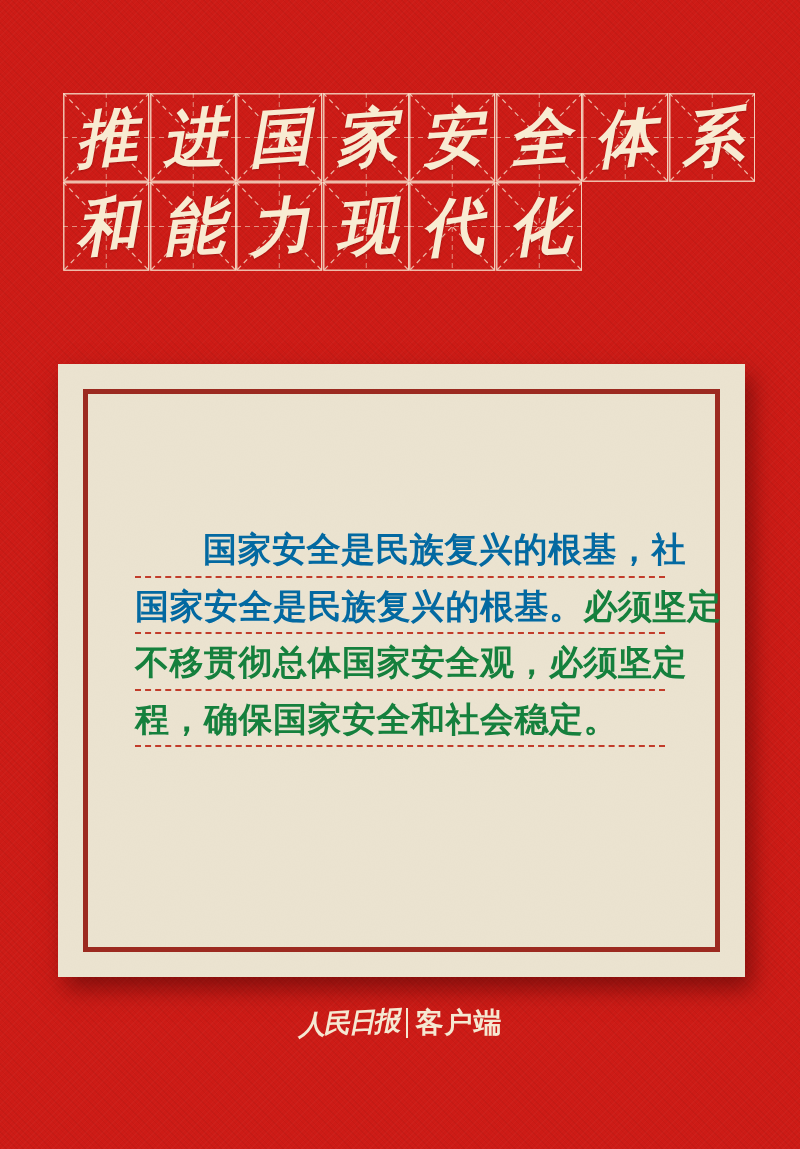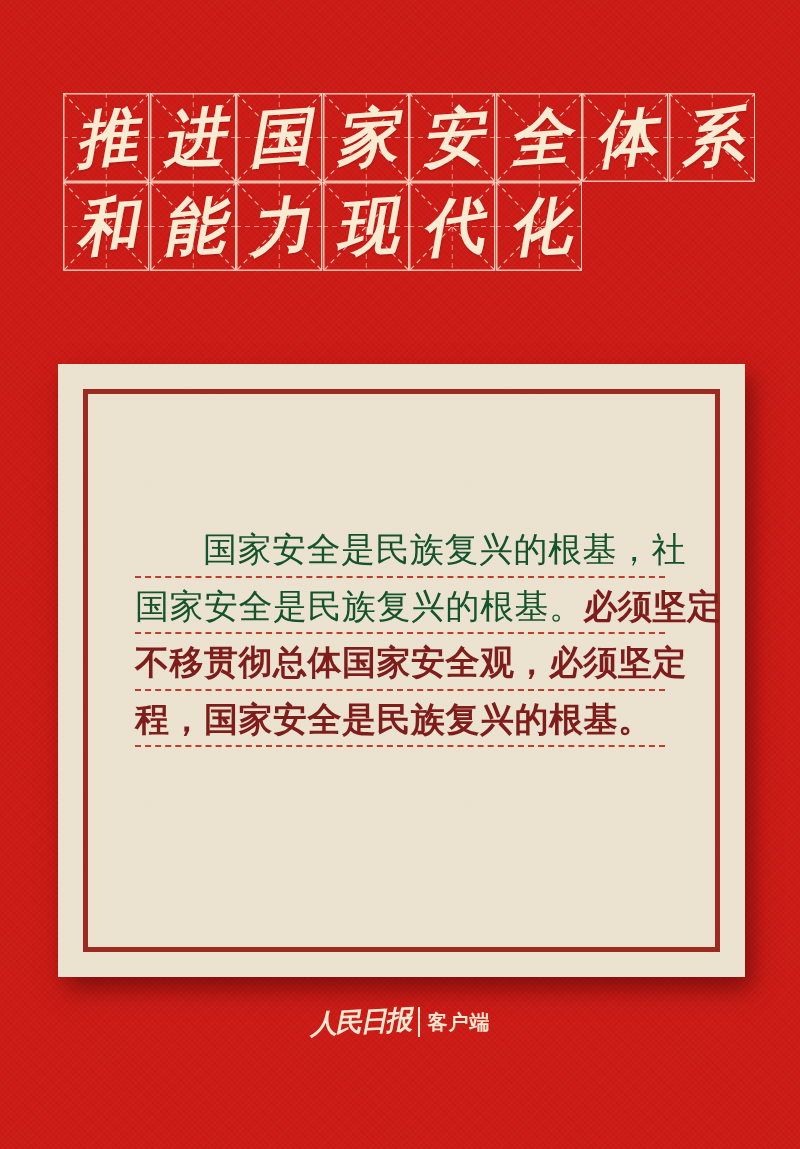--- a/index.html
+++ b/index.html
@@ -77,22 +77,22 @@
   }
   .q-line {
     height: 56.5px;
     line-height: 56.5px;
     font-size: 34px;
     letter-spacing: 0.5px;
     white-space: nowrap;
     border-bottom: 2px dashed #c23c2a;
   }
   .q-line.indent { padding-left: 68px; }
-  .seg-black { color: #14532d; font-weight: 400; }
-  .seg-red   { color: #7f1d1d; font-weight: 700; }
+  .seg-black { color: #0369a1; font-weight: 700; }
+  .seg-red   { color: #15803d; font-weight: 700; }
 
   
   .footer {
     position: absolute;
     left: 0;
     right: 0;
     top: 1004px;
     display: flex;
     justify-content: center;
     align-items: center;
@@ -106,21 +106,21 @@
     color: #f5e8d2;
     transform: rotate(-3deg);
     letter-spacing: -2px;
   }
   .brand-divider {
     width: 2px;
     height: 30px;
     background: #f5e8d2;
   }
   .brand-suffix {
-    font-size: 20px;
+    font-size: 28px;
     font-weight: 700;
     color: #f5e8d2;
     letter-spacing: 1px;
   }
 </style>
 </head>
 <body>
 
 <div class="poster">
 
@@ -277,21 +277,21 @@
         <feTurbulence type="fractalNoise" baseFrequency="0.8" numOctaves="2" result="n"></feTurbulence>
         <feColorMatrix in="n" type="matrix" values="0 0 0 0 0.45  0 0 0 0 0.40  0 0 0 0 0.30  0 0 0 0.05 0"></feColorMatrix>
       </filter>
       <rect width="100%" height="100%" filter="url(#paperNoise)"></rect>
     </svg>
     <div class="card-border"></div>
     <div class="quote" id="quote-block">
         <div class="q-line indent"><span class="seg-black">国家安全是民族复兴的根基，社</span></div>
         <div class="q-line"><span class="seg-black">国家安全是民族复兴的根基。</span><span class="seg-red">必须坚定</span></div>
         <div class="q-line"><span class="seg-red">不移贯彻总体国家安全观，必须坚定</span></div>
-        <div class="q-line"><span class="seg-red">程，国家安全是民族复兴的根基。</span></div>
+        <div class="q-line"><span class="seg-red">程，确保国家安全和社会稳定。</span></div>
       </div>
   </div>
 
   <div class="footer">
     <span class="brand-calligraphy">人民日报</span>
     <span class="brand-divider"></span>
     <span class="brand-suffix">客户端</span>
   </div>
 
 </div>

